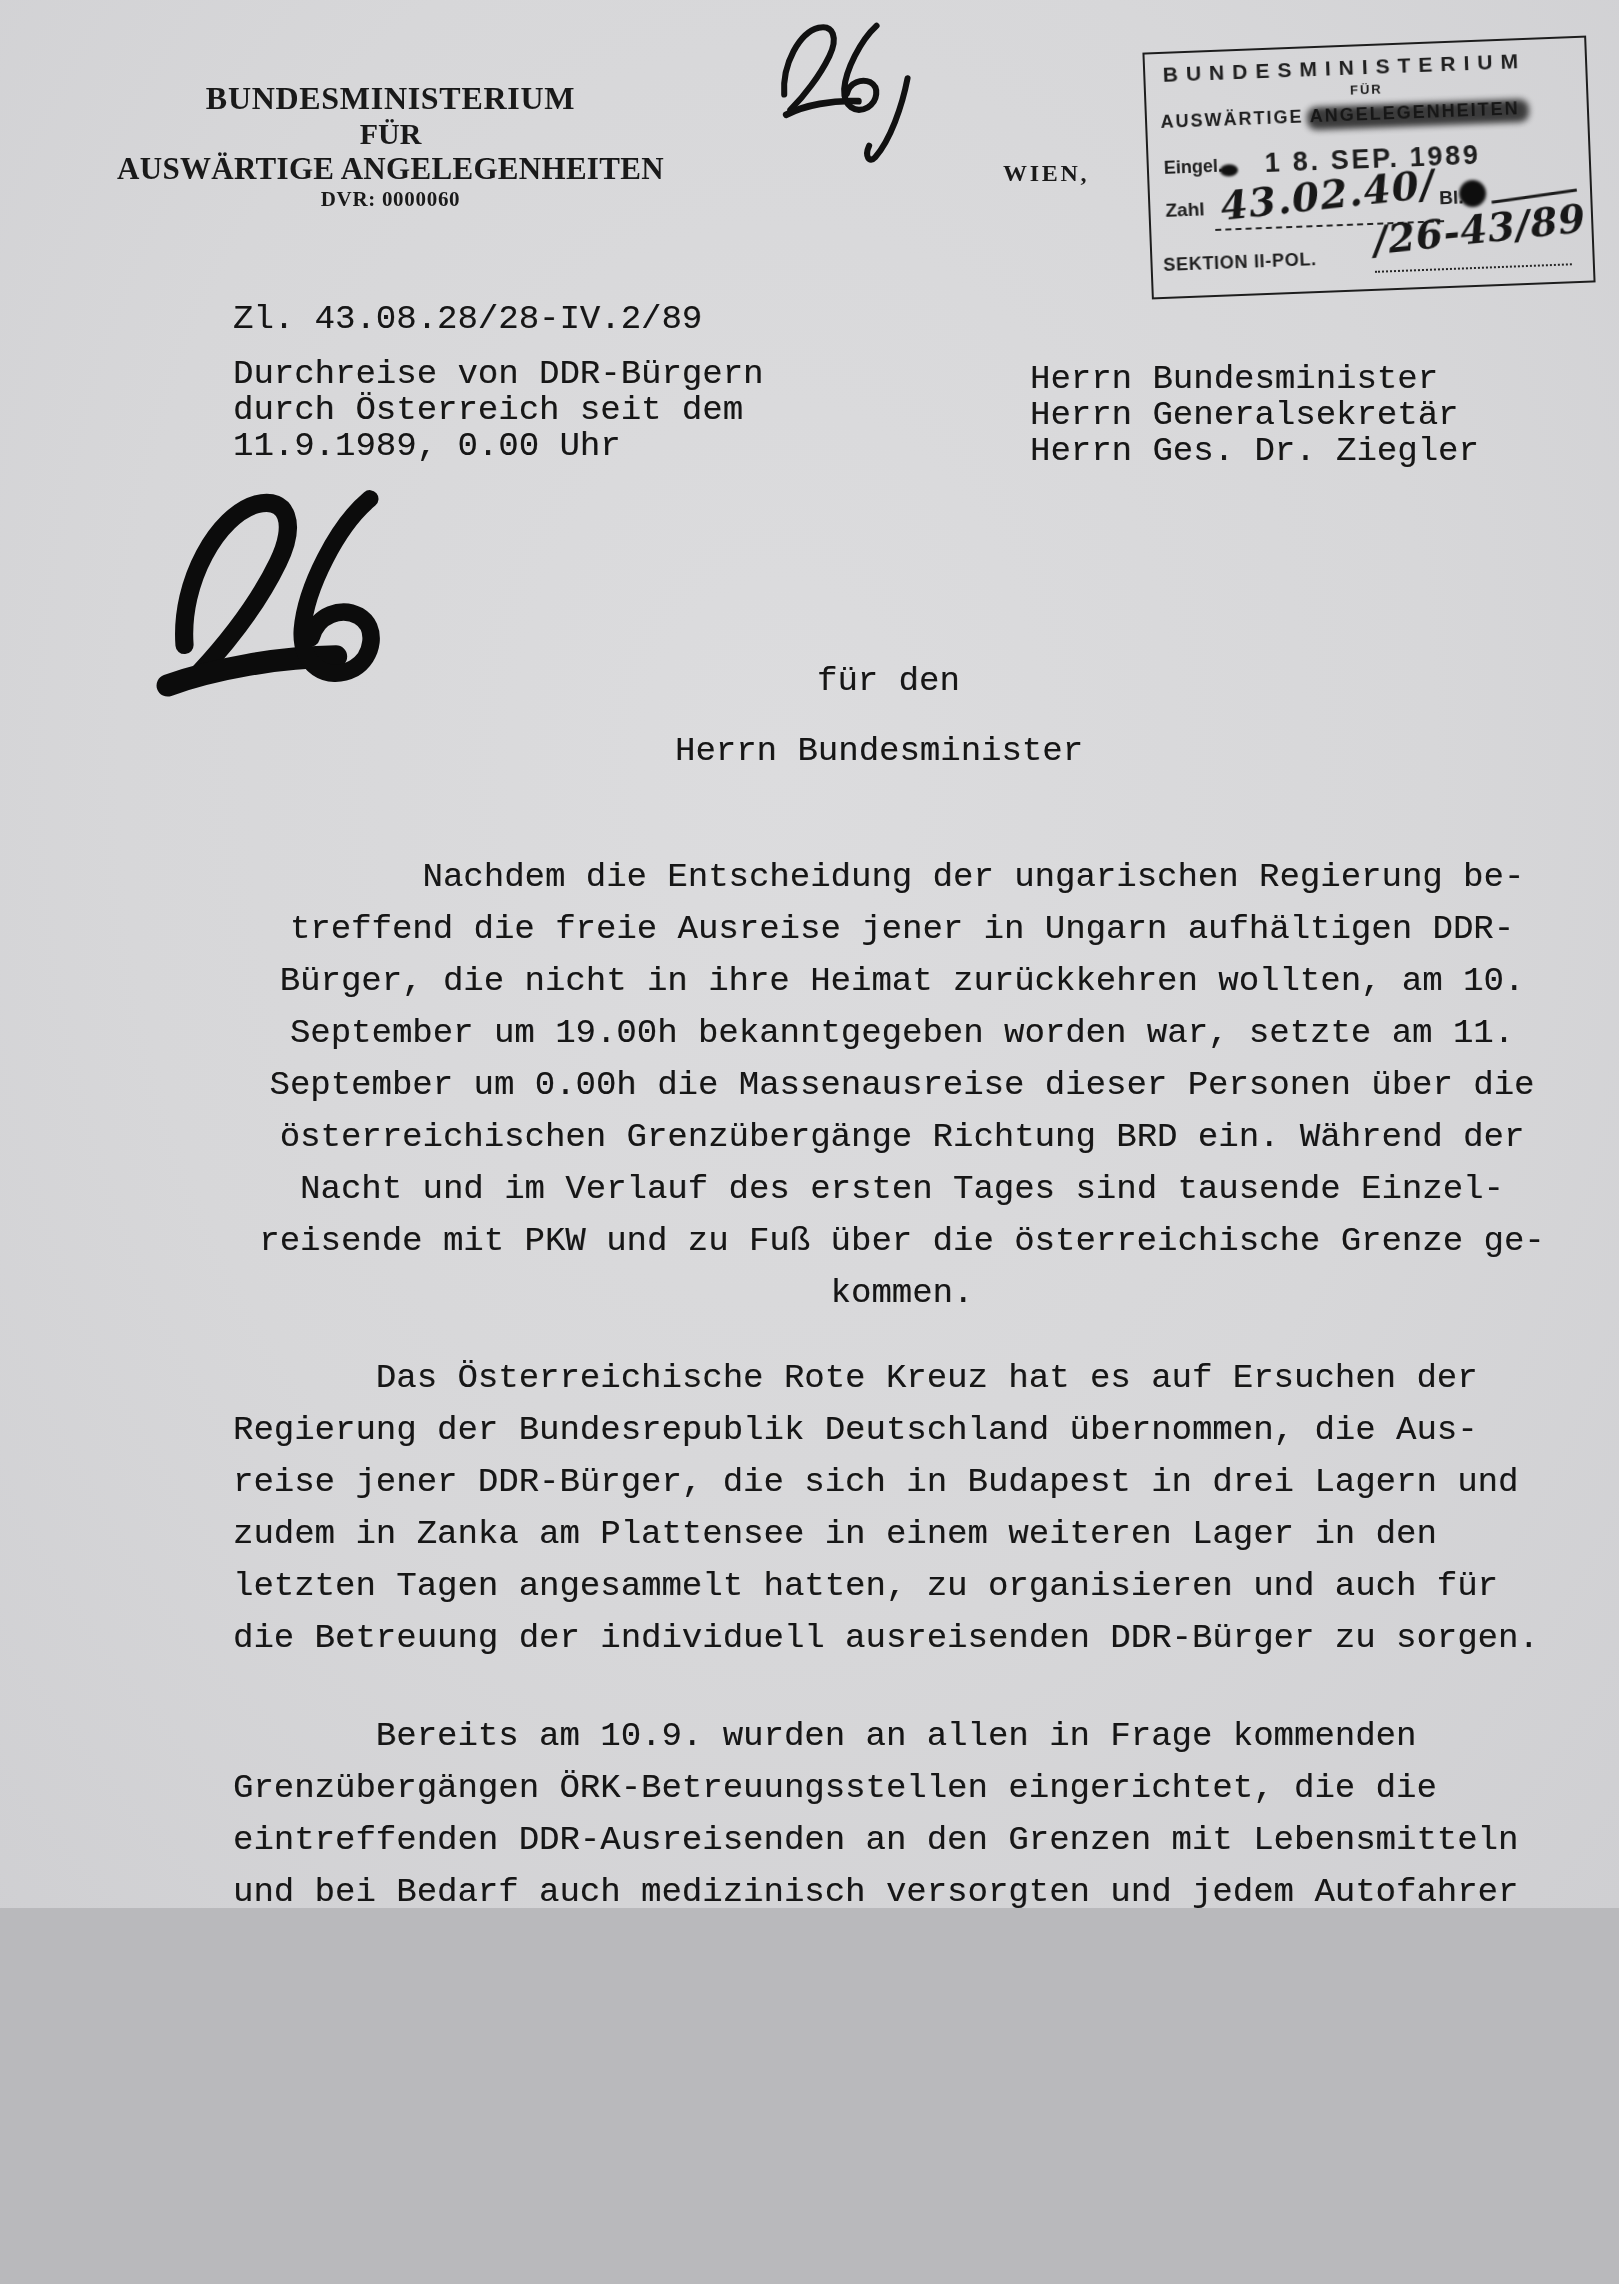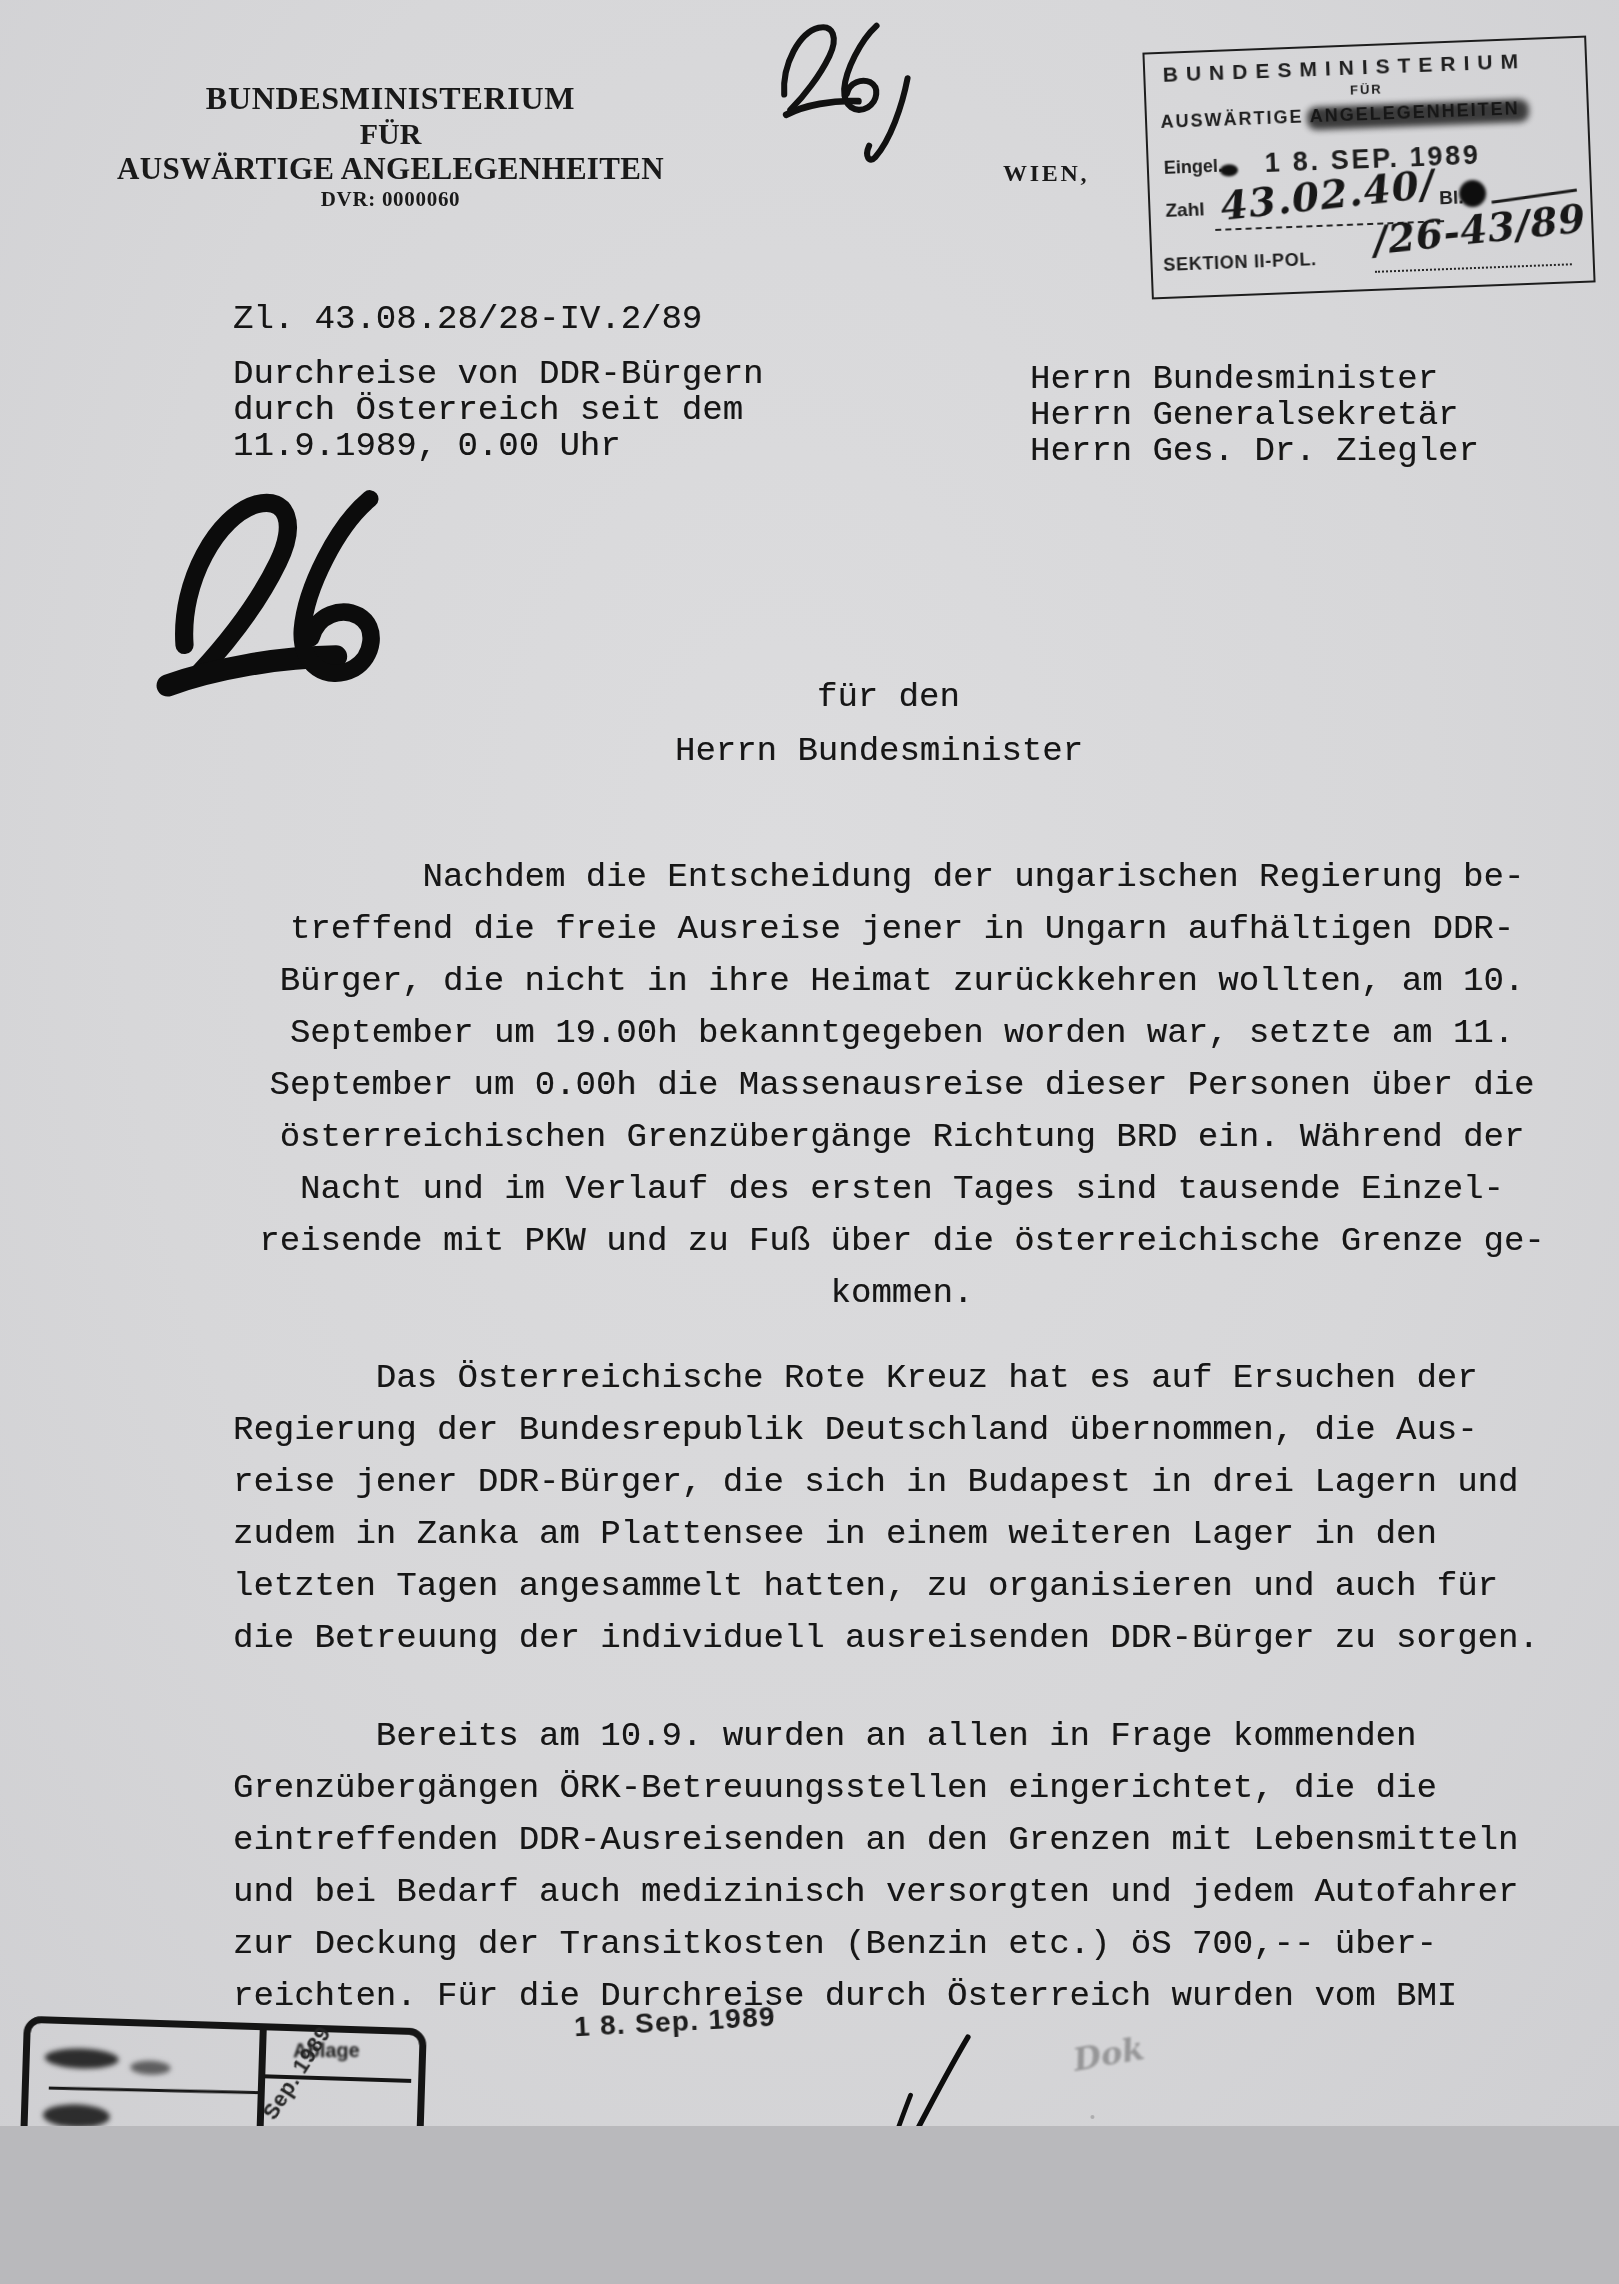--- a/index.html
+++ b/index.html
@@ -1,17 +1,17 @@
 <!DOCTYPE html>
 <html style="font-size:10.8px"><head>
 <meta charset="utf-8">
 <style>
   html,body{margin:0;padding:0;background:#b9b9bc;}
   .page{
-    position:relative;width:1620px;height:2126px;overflow:hidden;
+    position:relative;width:1620px;height:1908px;overflow:hidden;
     background:radial-gradient(ellipse at 48% 40%, #dcdcde 0%, #d7d7d9 55%, #cfcfd2 100%);
     font-family:"Liberation Sans","DejaVu Sans",sans-serif;color:#1a1a1a;
   }
   .abs{position:absolute;}
   .tw{font-family:"Liberation Mono","DejaVu Sans Mono",monospace;color:#161616;
       text-shadow:0.3px 0.3px 0 rgba(22,22,22,.45);}
   .pre{white-space:pre-wrap;}
   .serif{font-family:"Liberation Serif","DejaVu Serif",serif;}
   
   .letterhead{left:94px;top:81px;width:593px;text-align:center;}
@@ -44,21 +44,21 @@
   .st-sektval{left:221px;top:164px;font-size:39px;transform:rotate(-4deg);letter-spacing:0.7px;}
   .st-rule3{left:222px;top:225px;width:197px;height:0;border-top:2px dotted #242424;}
   
   .zl{left:233px;top:300px;font-size:34px;}
   .subject{left:233px;top:356px;font-size:34px;line-height:36px;}
   .dist{left:1030px;top:361px;font-size:34px;line-height:36px;}
   .uline{display:inline-block;padding-right:40px;border-bottom:3.4px solid rgba(24,24,24,.9);
          box-shadow:0 3.4px 0 -1.3px rgba(24,24,24,.45);}
   
   .t-info{left:675px;top:596px;font-size:34px;}
-  .t-fur{left:817px;top:662px;font-size:34px;margin-top:16px;}
+  .t-fur{left:817px;top:662px;font-size:34px;}
   .t-herr{left:675px;top:732px;font-size:34px;}
   
   .para{left:233px;width:1338px;font-size:34px;line-height:52px;}
   .p1{top:851px;text-align:center;} .p2{top:1352px;} .p3{top:1710px;}
   
   .datestamp{left:574px;top:2006px;font-size:28px;font-weight:bold;letter-spacing:1.3px;
              transform:rotate(-3deg);color:#1e1e1e;filter:blur(0.3px);}
   .dok{left:1073px;top:2035px;font-size:32px;transform:rotate(-10deg);opacity:.38;
        color:#333;filter:blur(1px);font-weight:bold;}
   

